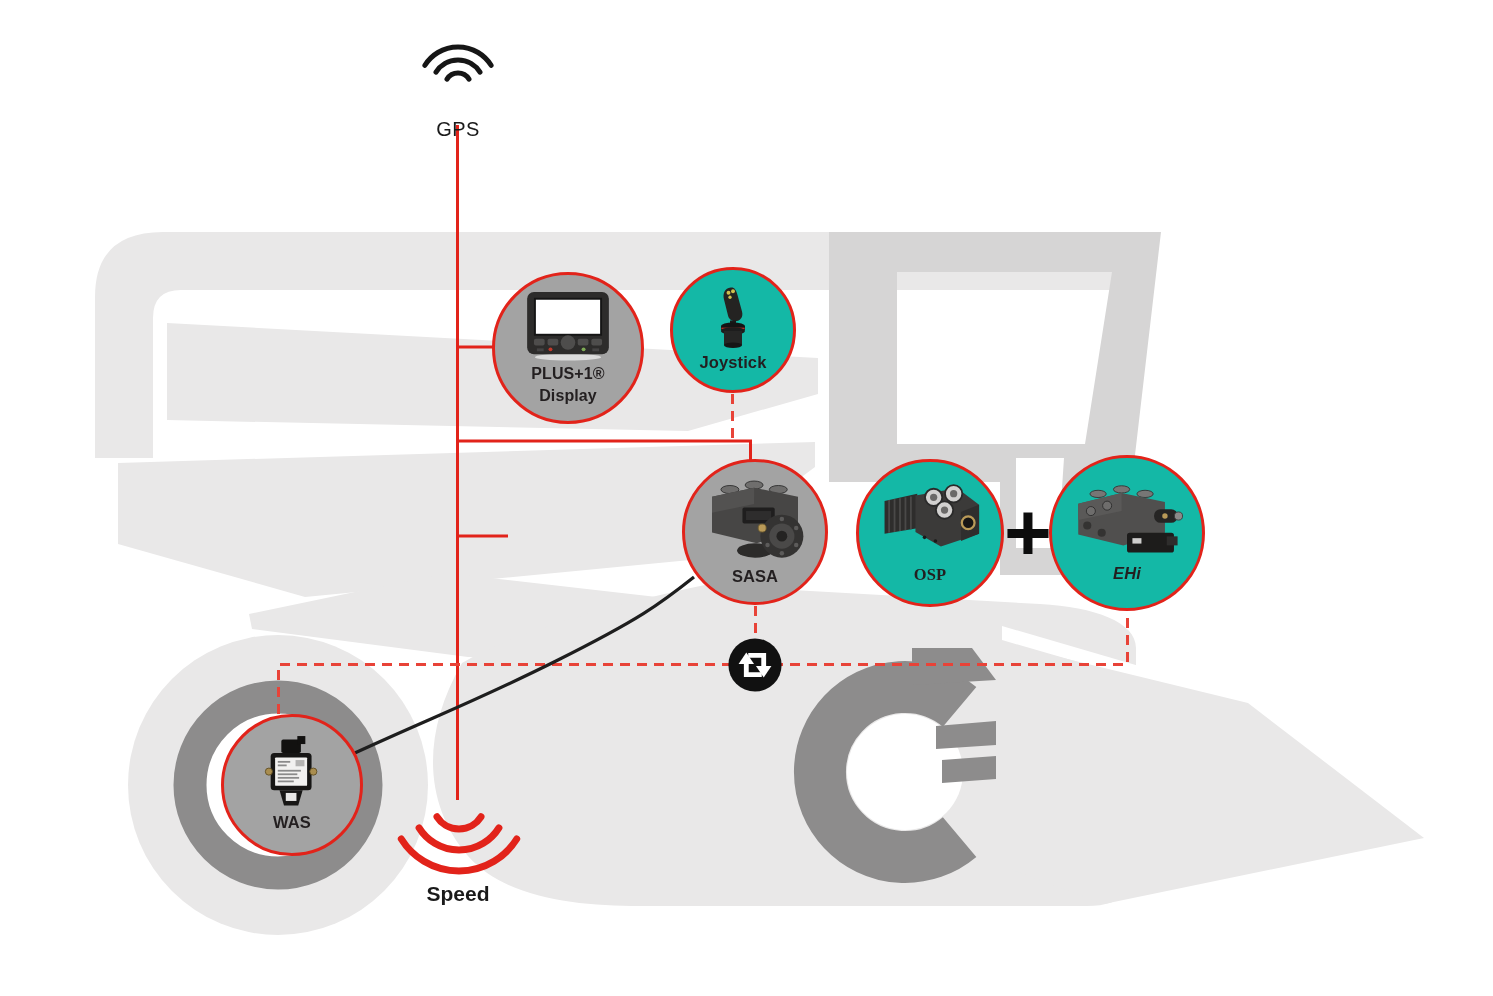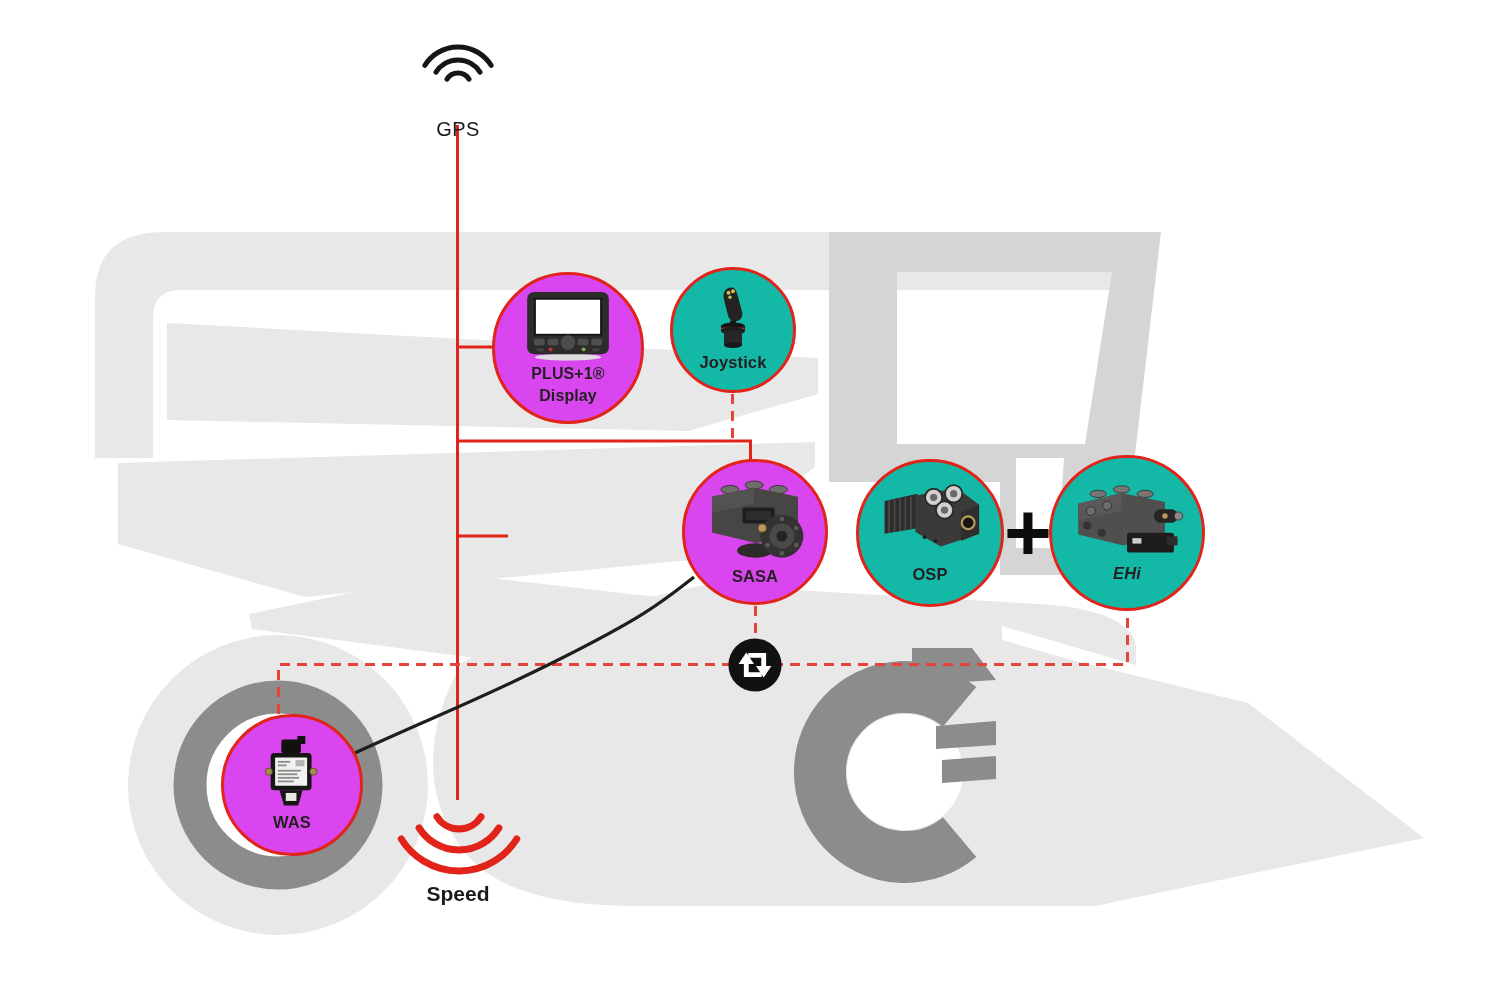--- a/index.html
+++ b/index.html
@@ -3,21 +3,21 @@
 <meta charset="utf-8">
 <style>
   html,body{margin:0;padding:0;background:#ffffff;}
   #canvas{
     position:relative;width:1493px;height:996px;overflow:hidden;background:#fff;
     font-family:"Liberation Sans",sans-serif;color:#231f20;
   }
   #bg{position:absolute;left:0;top:0;}
   .node{
     position:absolute;border-radius:50%;box-sizing:border-box;
-    border:3px solid #e2231a;background:#d946ef;
+    border:3px solid #e2231a;background:#a3a3a3;
     display:flex;flex-direction:column;align-items:center;justify-content:center;
     z-index:2;
   }
   .node.pink{background:#14b8a6;align-items:center;}
   .node-label{
     font-size:16.5px;font-weight:bold;letter-spacing:.1px;line-height:1.32;
     text-align:center;color:#231f20;margin-top:3px;
   }
   .sig-label{
     position:absolute;width:140px;text-align:center;color:#1a1a1a;z-index:2;
@@ -153,21 +153,21 @@
       <circle cx="88" cy="47" r="2.5" fill="#5c5b5a"></circle>
       <circle cx="104" cy="57" r="2.5" fill="#5c5b5a"></circle>
       <circle cx="104" cy="76" r="2.5" fill="#5c5b5a"></circle>
       <circle cx="88" cy="85" r="2.5" fill="#5c5b5a"></circle>
       <circle cx="72" cy="76" r="2.5" fill="#5c5b5a"></circle>
       <circle cx="66" cy="57" r="4.5" fill="#b99a58" stroke="#6b5a2e"></circle>
     </svg>
     <div class="node-label">SASA</div>
   </div>
 
-  <div class="node pink" style="left:856px;top:459px;width:148px;height:148px;">
+  <div class="node pink" style="left:856px;top:459px;width:148px;height:148px;font-family:Liberation Serif, serif;">
     <svg class="devsvg" width="106" height="80" viewBox="0 0 116 88">
       <path d="M8,22 L44,14 L44,52 L8,58 Z" fill="#2e2d2c"></path>
       <g stroke="#4a4948" stroke-width="2">
         <line x1="13" y1="21" x2="13" y2="57"></line>
           <line x1="19" y1="20" x2="19" y2="56"></line>
         <line x1="25" y1="19" x2="25" y2="55"></line>
           <line x1="31" y1="18" x2="31" y2="54"></line>
         <line x1="37" y1="17" x2="37" y2="53"></line>
       </g>
       <path d="M42,16 L88,8 L112,26 L112,58 L70,72 L42,56 Z" fill="#3b3a39"></path>

